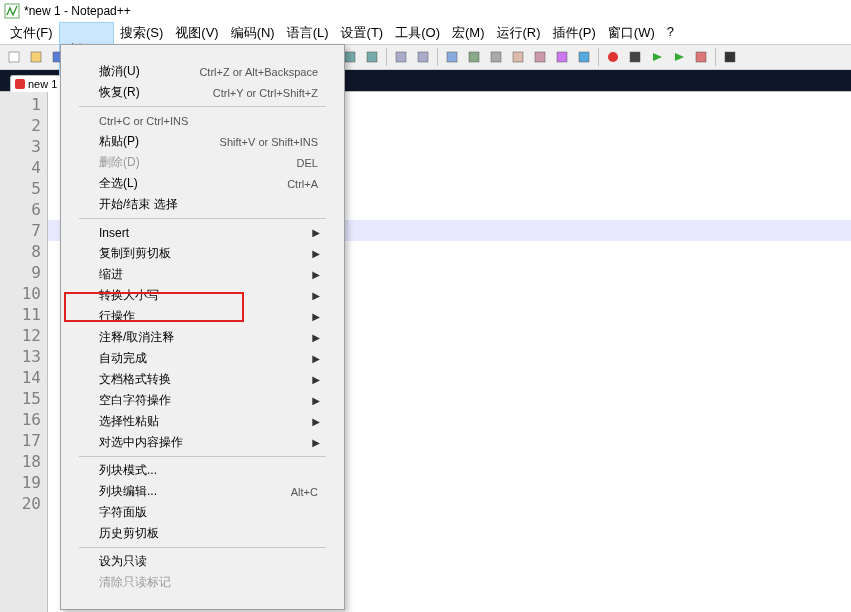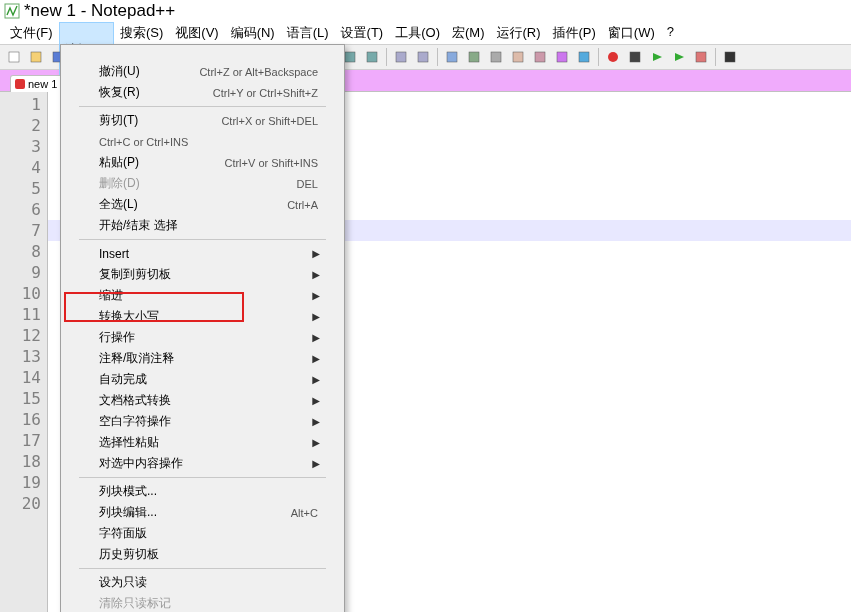--- a/index.html
+++ b/index.html
@@ -20,21 +20,21 @@
   padding-left: 4px;
   border-bottom: 0px;
 }
 .titlebar .app-icon {
   width: 16px; height: 16px;
   margin-right: 4px;
   display: inline-flex;
   align-items: center;
   justify-content: center;
 }
-.titlebar .title { font-size: 17px; color: #000; }
+.titlebar .title { font-size: 12px; color: #000; }
 .menubar {
   height: 22px;
   display: flex;
   align-items: flex-start;
   padding-left: 4px;
   background: #fff;
 }
 .menubar .menu-item {
   padding: 2px 6px;
   font-size: 13px;
@@ -63,21 +63,21 @@
   justify-content: center;
   cursor: pointer;
 }
 .toolbar .sep {
   width: 1px; height: 18px;
   background: #c0c0c0;
   margin: 0 2px;
 }
 .tabbar {
   height: 22px;
-  background: #f0abfc;
+  background: #0f172a;
   display: flex;
   align-items: flex-end;
   padding-left: 10px;
   border-bottom: 1px solid #c0c0c0;
 }
 .tabbar .tab {
   background: #fff;
   border: 1px solid #c0c0c0;
   border-bottom: none;
   border-top-left-radius: 3px;
@@ -400,29 +400,25 @@
     <div class="row">
       <span class="label">撤消(U)</span>
       <span class="shortcut">Ctrl+Z or Alt+Backspace</span>
     </div>
     <div class="row">
       <span class="label">恢复(R)</span>
       <span class="shortcut">Ctrl+Y or Ctrl+Shift+Z</span>
     </div>
     <hr>
     <div class="row">
-      <span class="label">剪切(T)</span>
-      <span class="shortcut">Ctrl+X or Shift+DEL</span>
-    </div>
-    <div class="row">
       <span class="shortcut">Ctrl+C or Ctrl+INS</span>
     </div>
     <div class="row">
       <span class="label">粘贴(P)</span>
-      <span class="shortcut">Ctrl+V or Shift+INS</span>
+      <span class="shortcut">Shift+V or Shift+INS</span>
     </div>
     <div class="row disabled">
       <span class="label">删除(D)</span>
       <span class="shortcut">DEL</span>
     </div>
     <div class="row">
       <span class="label">全选(L)</span>
       <span class="shortcut">Ctrl+A</span>
     </div>
     <div class="row">

